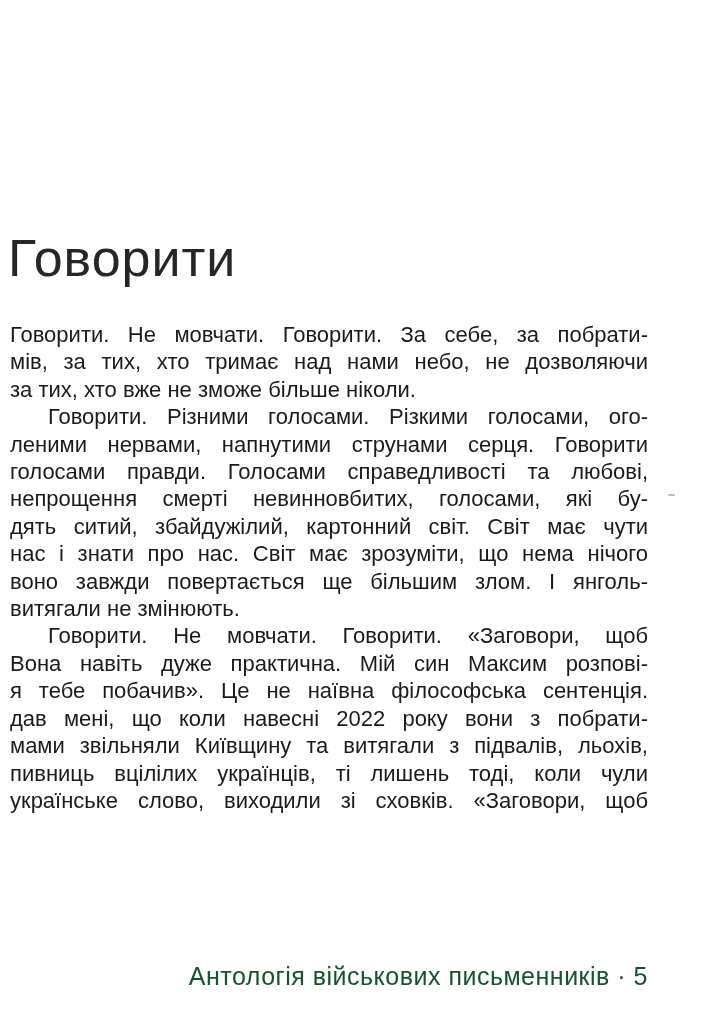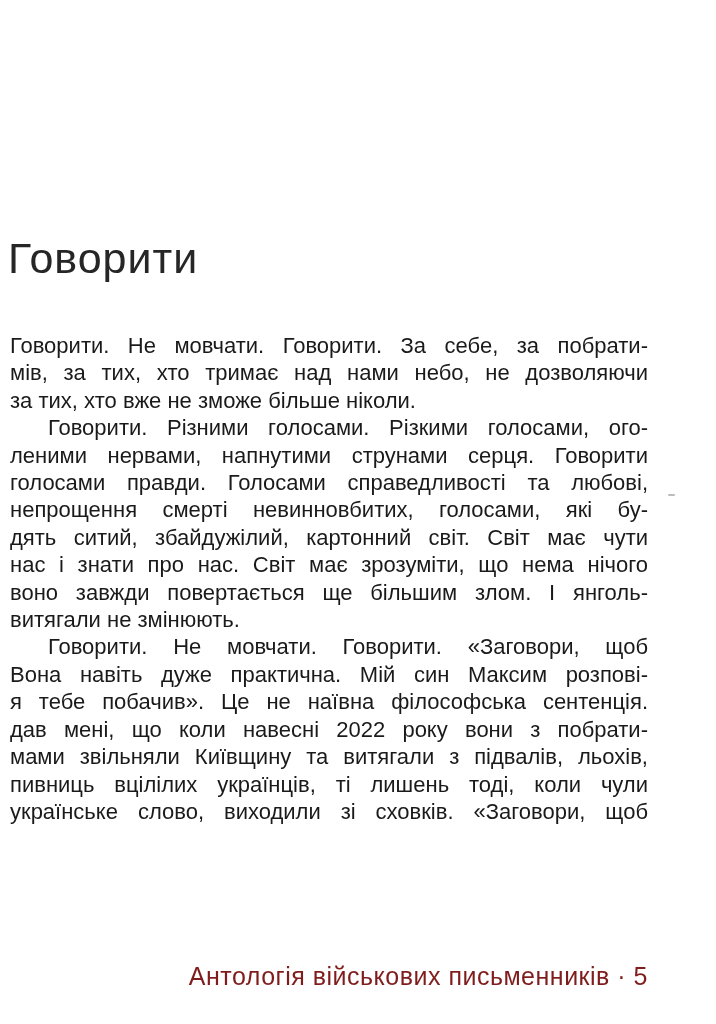--- a/index.html
+++ b/index.html
@@ -8,31 +8,31 @@
     height: 1024px;
     background: #ffffff;
     position: relative;
     overflow: hidden;
     font-family: "Liberation Sans", sans-serif;
   }
   .page-title {
     position: absolute;
     left: 8px;
     top: 222px;
-    font-size: 43px;
+    font-size: 52px;
     line-height: 72px;
     font-weight: 300;
     letter-spacing: 1px;
     color: #262626;
     white-space: nowrap;
   }
   .body-text {
     position: absolute;
     left: 10px;
-    top: 332px;
+    top: 321px;
     width: 638px;
     font-size: 22px;
     line-height: 27.4px;
     color: #1a1a1a;
   }
   .line {
     text-align: justify;
     text-align-last: justify;
     white-space: normal;
   }
@@ -42,21 +42,21 @@
   .line.indent {
     text-indent: 38px;
   }
   .page-footer {
     position: absolute;
     right: 68px;
     top: 962px;
     font-size: 25px;
     font-weight: 300;
     letter-spacing: 0.5px;
-    color: #7f1d1d;
+    color: #14532d;
     white-space: nowrap;
   }
   .scan-artifact {
     position: absolute;
     left: 668px;
     top: 494px;
     width: 7px;
     height: 2px;
     border-radius: 1px;
     background: #b9bcc0;

